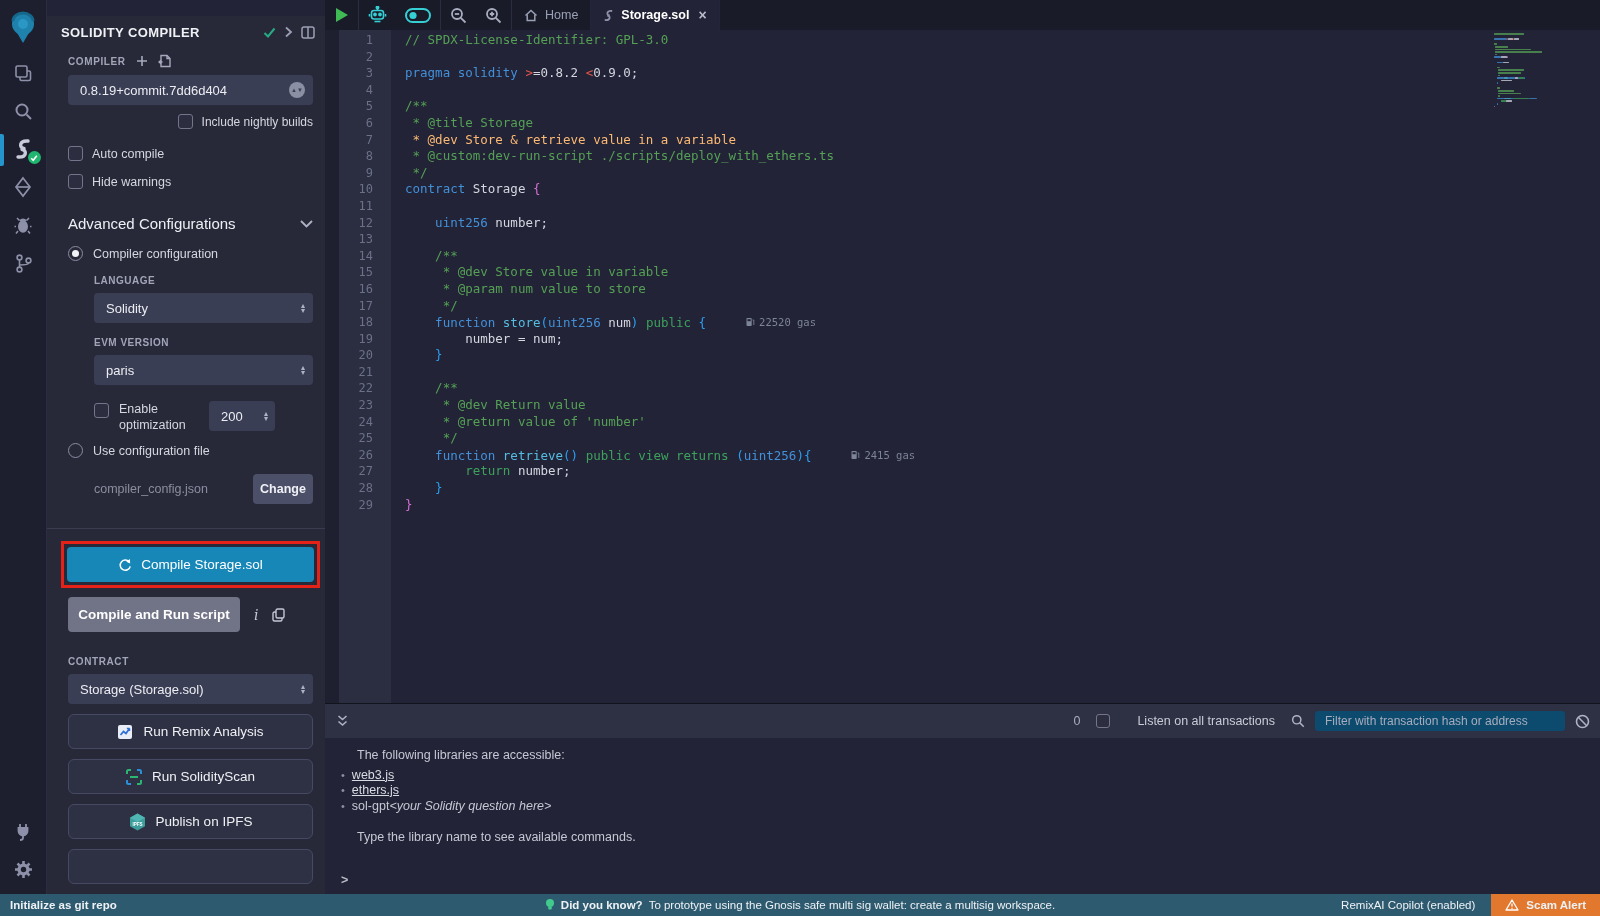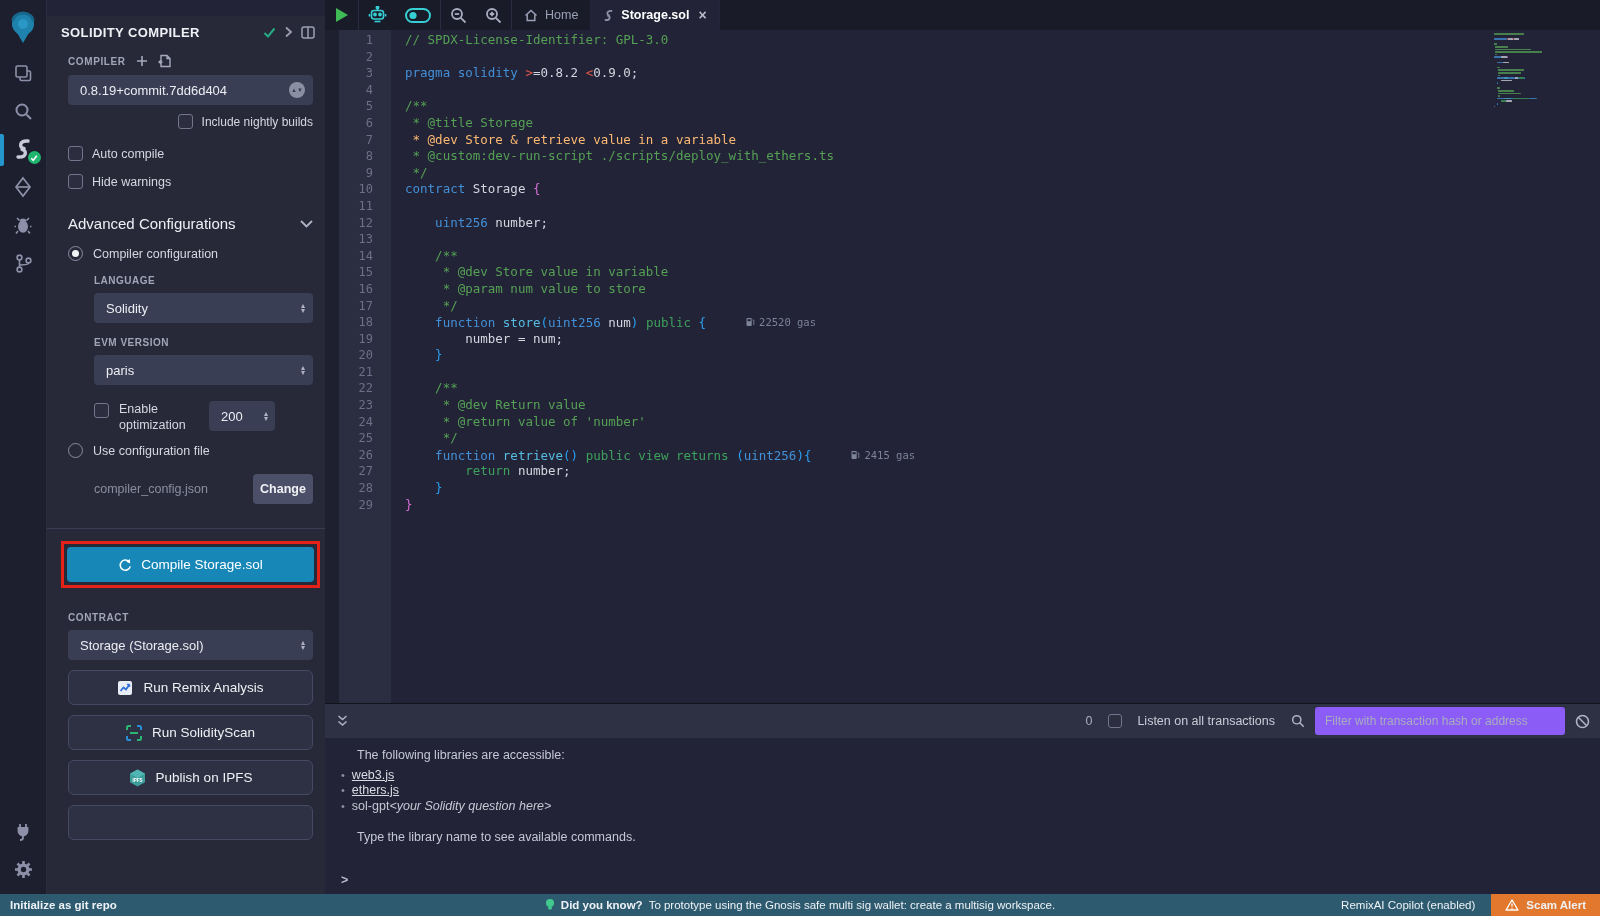--- a/index.html
+++ b/index.html
@@ -70,22 +70,22 @@
   .code-line{white-space:pre;height:16.6px}
   .gas{display:inline-flex;align-items:center;margin-left:40px;font-size:10.5px;color:#7d8497;vertical-align:baseline}
   .minimap{position:absolute;top:3px;right:14px;width:92px}
   .mm-row{height:2.1px;margin-bottom:.5px;display:flex}
   .mm-row span{height:1.6px;border-radius:.5px}
   
   .terminal{height:191px;flex:none;display:flex;flex-direction:column;border-top:1px solid #11131d}
   .term-head{height:34px;background:#2e3143;display:flex;align-items:center;padding:0 10px;gap:10px;flex:none}
   .th-left{color:#aeb2c4;margin-left:2px}
   .th-badge{margin-left:auto;color:#a9adbd;font-size:12.5px}
-  .th-listen{display:flex;align-items:center;gap:15px;font-size:12.5px;color:#c8ccd8;margin:0 6px}
-  .filter-input{width:250px;height:28px;background:#8b5cf6;border:none;border-radius:3px;color:#e8eaf0;font-size:12px;padding:0 10px;outline:none}
+  .th-listen{display:flex;align-items:center;gap:27px;font-size:12.5px;color:#c8ccd8;margin:0 6px}
+  .filter-input{width:250px;height:20px;background:#0c4a6e;border:none;border-radius:3px;color:#e8eaf0;font-size:12px;padding:0 10px;outline:none}
   .filter-input::placeholder{color:#a8adbd}
   .term-body{flex:1;background:#222336;font-family:Liberation Sans, sans-serif;font-size:12.5px;line-height:15.5px;color:#c5c8d4;padding:10px 0 6px 16px;display:flex;flex-direction:column}
   .t-indent{padding-left:16px}
   .term-libs{list-style:none;margin-top:4px}
   .term-libs li{display:flex;align-items:baseline}
   .term-libs li::before{content:"•";color:#8d90a0;margin-right:7px;font-size:11px}
   .tlink{text-decoration:underline;color:#d9dbe4}
   .titalic{font-style:italic}
   .term-hint{margin-top:16px}
   .prompt{margin-top:auto;color:#b8bdc9;font-weight:bold}
@@ -272,20 +272,32 @@
       <div class="compile-sec">
         <div class="red-wrap">
           <div class="compile-btn">
             <span>
                 <svg width="14" height="14" viewBox="0 0 16 16" fill="none">
                   <path d="M13.2 5 A5.8 5.8 0 1 0 14 9.5" stroke="#fff" stroke-width="1.7"></path>
                   <polygon points="13.6,1.2 13.9,6.2 9.4,4.2" fill="#fff"></polygon>
                 </svg>
               </span>
             <span>Compile Storage.sol</span>
+          </div>
+        </div>
+        <div class="tip-row">
+          <div class="tooltip">Compile and Run script</div>
+          <div class="tip-icons">
+            <span class="i-glyph">i</span>
+            <span>
+                <svg width="13" height="14" viewBox="0 0 13 14" fill="none" stroke="currentColor" stroke-width="1.4">
+                  <rect x="4" y="1" width="8" height="9" rx="1.5"></rect>
+                  <path d="M4 4 H2.5 A1.5 1.5 0 0 0 1 5.5 V11.5 A1.5 1.5 0 0 0 2.5 13 H8.5 A1.5 1.5 0 0 0 10 11.5 V10"></path>
+                </svg>
+              </span>
           </div>
         </div>
         <div class="label-xs contract-label">CONTRACT</div>
         <div class="select-box">
           <span class="sel-text">Storage (Storage.sol)</span>
           <span class="sel-arrows">▴<br>▾</span>
         </div>
 
         <div class="action-btn">
           <span>

